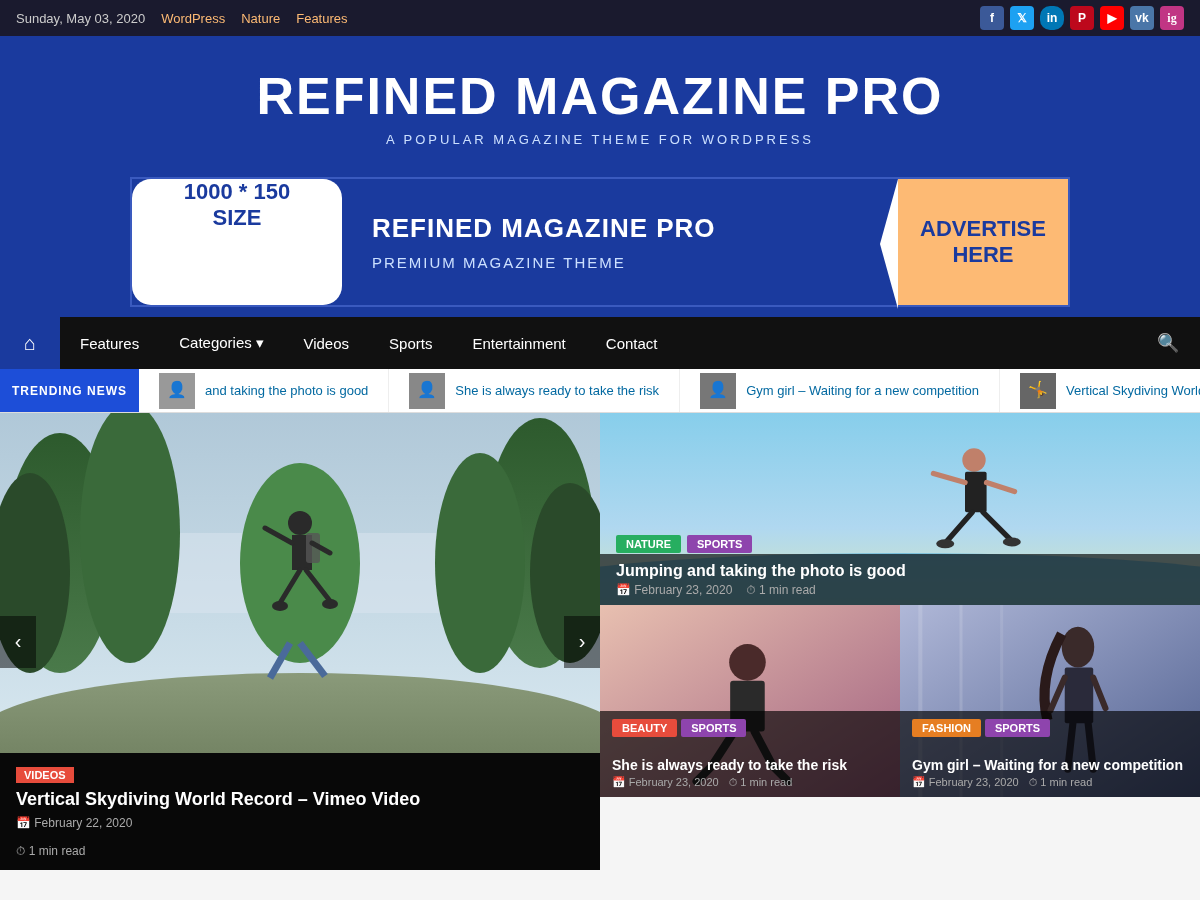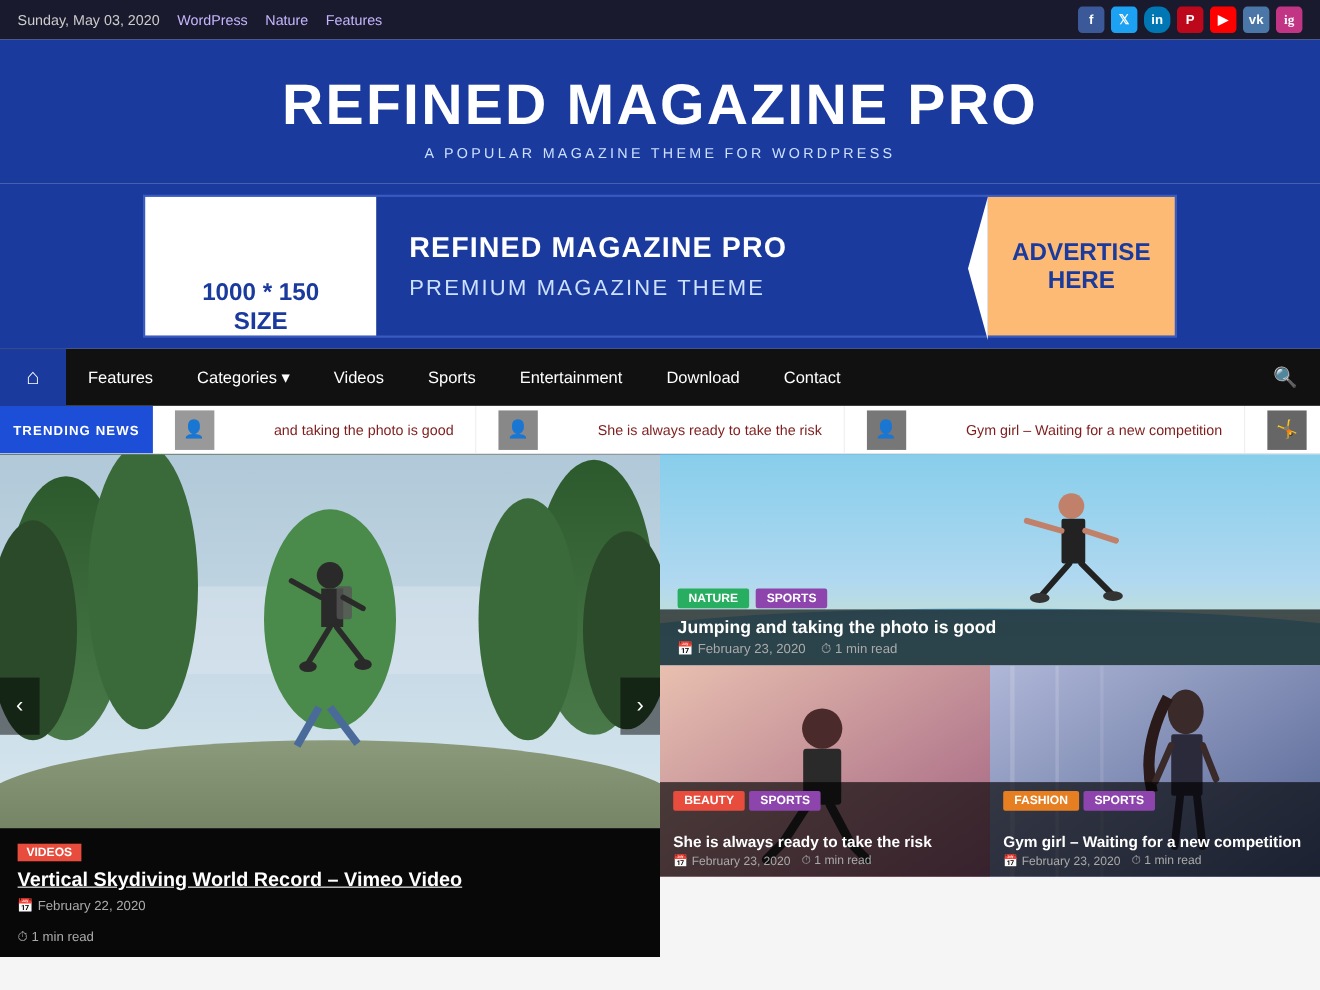--- a/index.html
+++ b/index.html
@@ -9,21 +9,21 @@
     .top-bar {
       background: #1a1a2e;
       color: #ccc;
       display: flex;
       align-items: center;
       justify-content: space-between;
       padding: 6px 16px;
       font-size: 13px;
     }
     .top-bar-left { display: flex; gap: 16px; align-items: center; }
-    .top-bar-left a { color: #c4b5fd; text-decoration: none; }
+    .top-bar-left a { color: #fdba74; text-decoration: none; }
     .top-bar-right { display: flex; gap: 6px; }
     .social-icon {
       width: 24px; height: 24px; border-radius: 4px;
       display: flex; align-items: center; justify-content: center;
       font-size: 12px; font-weight: bold; color: white; cursor: pointer;
     }
     .si-fb { background: #3b5998; }
     .si-tw { background: #1da1f2; }
     .si-li { background: #0077b5; border-radius: 10px; }
     .si-pi { background: #bd081c; }
@@ -63,37 +63,38 @@
       align-items: stretch;
       background: #1a3a9e;
       border: 2px solid #3a5abf;
       height: 130px;
     }
     .banner-left {
       background: white;
       color: #1a3a9e;
       width: 210px;
       display: flex;
-      align-items: flex-end;
+      align-items: flex-start;
       justify-content: center;
       font-size: 22px;
       font-weight: bold;
       text-align: center;
       flex-shrink: 0;
+      border-radius: 19px;
     }
     .banner-mid {
       flex: 1;
       display: flex;
       flex-direction: column;
       justify-content: center;
       padding: 0 30px;
       color: white;
     }
     .banner-mid-title { font-size: 26px; font-weight: bold; letter-spacing: 1px; }
-    .banner-mid-sub { font-size: 20px; letter-spacing: 2px; margin-top: 10px; color: #cce0ff; }
+    .banner-mid-sub { font-size: 15px; letter-spacing: 2px; margin-top: 10px; color: #cce0ff; }
     .banner-right {
       background: #fdba74;
       color: #1a3a9e;
       width: 170px;
       display: flex;
       align-items: center;
       justify-content: center;
       font-size: 22px;
       font-weight: bold;
       text-align: center;
@@ -186,21 +187,21 @@
       height: 44px;
       flex-shrink: 0;
     }
     .trending-thumb {
       width: 36px;
       height: 36px;
       background: #ccc;
       flex-shrink: 0;
       overflow: hidden;
     }
-    .trending-text { font-size: 13px; color: #7f1d1d; white-space: nowrap; margin-left: 44px; }
+    .trending-text { font-size: 13px; color: #0369a1; white-space: nowrap; }
 
     
     .main-content {
       display: flex;
       gap: 0;
       background: #f5f5f5;
     }
 
     
     .featured-slider {
@@ -247,21 +248,20 @@
       font-weight: bold;
       padding: 2px 8px;
       margin-bottom: 6px;
       text-transform: uppercase;
     }
     .slide-title {
       color: white;
       font-size: 18px;
       font-weight: bold;
       margin-bottom: 6px;
-      text-decoration: underline;
     }
     .slide-meta { color: #aaa; font-size: 12px; display: flex; gap: 14px; flex-direction: column; }
 
     
     .right-col {
       flex: 1;
       display: flex;
       flex-direction: column;
     }
 
@@ -383,21 +383,20 @@
 <nav class="nav">
   <div class="nav-home">
     <span>⌂</span>
   </div>
   <div class="nav-items">
     <a class="nav-item">Features</a>
     <a class="nav-item">Categories ▾</a>
     <a class="nav-item">Videos</a>
     <a class="nav-item">Sports</a>
     <a class="nav-item">Entertainment</a>
-    <a class="nav-item">Download</a>
     <a class="nav-item">Contact</a>
   </div>
   <div class="nav-search">
     <span>🔍</span>
   </div>
 </nav>
 
 <div class="trending-bar">
   <div class="trending-label">TRENDING NEWS</div>
   <div class="trending-items">

